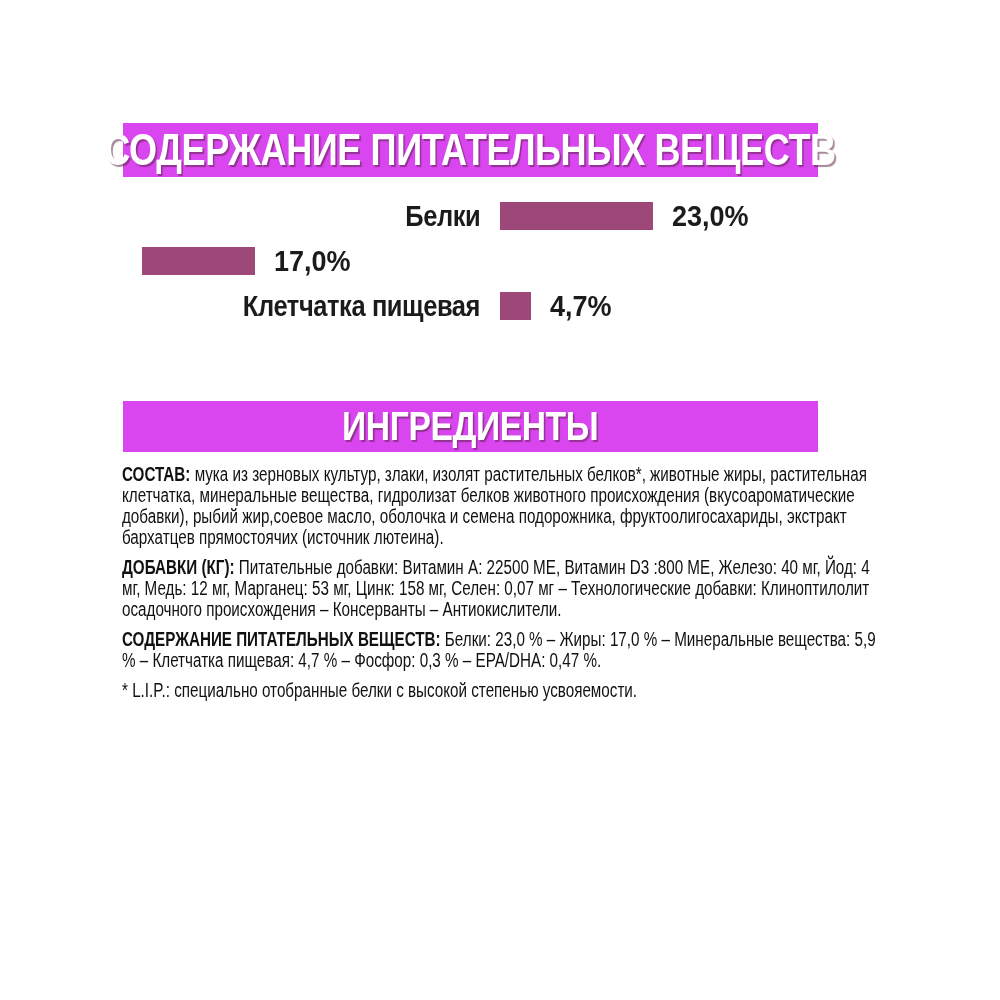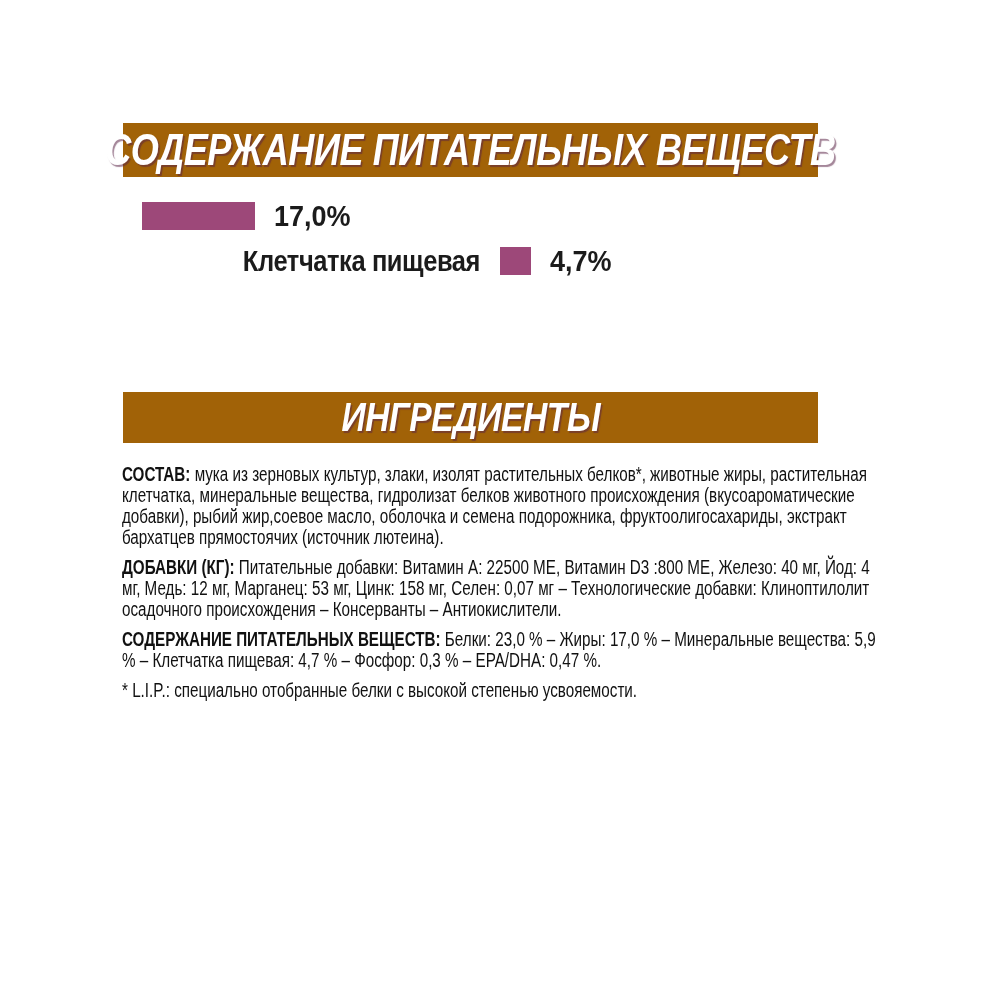--- a/index.html
+++ b/index.html
@@ -2,25 +2,25 @@
 <html><head>
 <meta charset="utf-8">
 <style>
   html,body{margin:0;padding:0;background:#ffffff;}
   .canvas{
     position:relative;width:1000px;height:1000px;background:#ffffff;
     overflow:hidden;font-family:"Liberation Sans",sans-serif;color:#1b1b1b;
   }
   
   .band{
-    position:absolute;left:123px;width:695px;background:#a16207;
-    display:flex;align-items:center;justify-content:center;font-style:italic;
+    position:absolute;left:123px;width:695px;background:#d946ef;
+    display:flex;align-items:center;justify-content:center;
   }
   .band--nutrients{top:123px;height:54px;}
-  .band--ingredients{top:392px;height:51px;}
+  .band--ingredients{top:401px;height:51px;}
   .band-title{
     color:#ffffff;font-weight:bold;white-space:nowrap;
     letter-spacing:-0.5px;
     text-shadow:2px 2px 1px rgba(90,35,70,0.55);
     display:inline-block;transform:scaleX(0.82);transform-origin:center center;
   }
   .band--nutrients .band-title{font-size:44px;}
   .band--ingredients .band-title{font-size:41px;}
 
   
@@ -56,20 +56,27 @@
 <body>
 
 <div class="canvas">
 
   <div class="band band--nutrients">
     <span class="band-title">СОДЕРЖАНИЕ ПИТАТЕЛЬНЫХ ВЕЩЕСТВ</span>
   </div>
 
   <div class="chart" id="chart">
       <div class="chart-row">
+        <div class="chart-label-cell">
+          <span class="chart-label">Белки</span>
+        </div>
+        <span class="chart-bar" style="width: 153px; background: rgb(157, 72, 121);"></span>
+        <span class="chart-value">23,0%</span>
+      </div>
+      <div class="chart-row">
         <span class="chart-bar" style="width: 113px; background: rgb(157, 72, 121);"></span>
         <span class="chart-value">17,0%</span>
       </div>
       <div class="chart-row">
         <div class="chart-label-cell">
           <span class="chart-label">Клетчатка пищевая</span>
         </div>
         <span class="chart-bar" style="width: 31px; background: rgb(157, 72, 121);"></span>
         <span class="chart-value">4,7%</span>
       </div>

